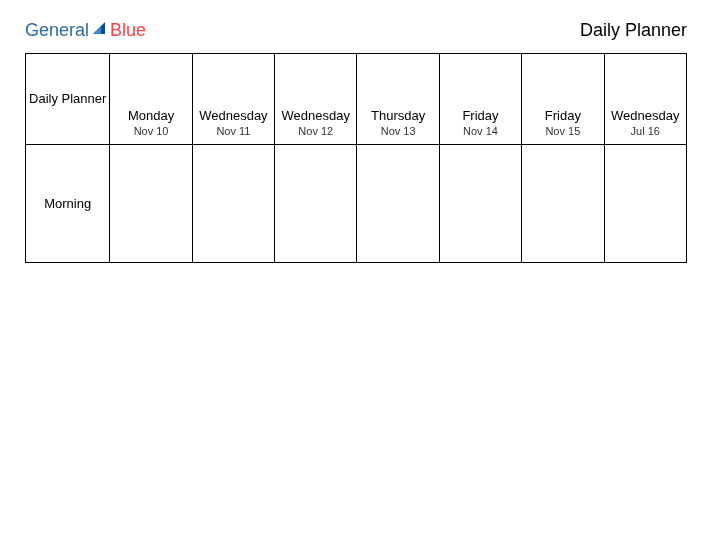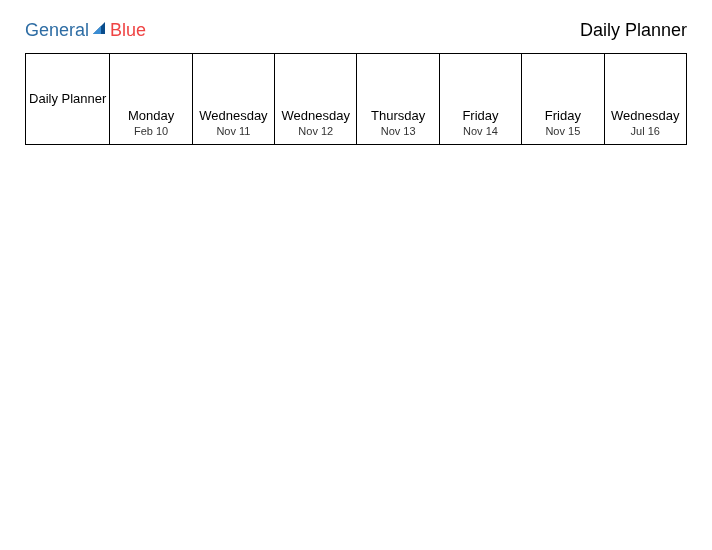--- a/index.html
+++ b/index.html
@@ -113,21 +113,21 @@
       <col class="col-day">
       <col class="col-day">
   </colgroup>
   <thead>
     <tr>
       <th class="th-cell">
         <div class="th-main">Daily Planner</div>
       </th>
       <th class="th-cell">
         <div class="th-day-name">Monday</div>
-        <div class="th-day-date">Feb 10</div>
+        <div class="th-day-date">Nov 10</div>
       </th>
       <th class="th-cell">
         <div class="th-day-name">Wednesday</div>
         <div class="th-day-date">Nov 11</div>
       </th>
       <th class="th-cell">
         <div class="th-day-name">Wednesday</div>
         <div class="th-day-date">Nov 12</div>
       </th>
       <th class="th-cell">
@@ -142,14 +142,24 @@
         <div class="th-day-name">Friday</div>
         <div class="th-day-date">Nov 15</div>
       </th>
       <th class="th-cell">
         <div class="th-day-name">Wednesday</div>
         <div class="th-day-date">Jul 16</div>
       </th>
     </tr>
   </thead>
   <tbody>
+    <tr>
+      <td class="row-label body-cell">Morning</td>
+      <td class="body-cell"></td>
+      <td class="body-cell"></td>
+      <td class="body-cell"></td>
+      <td class="body-cell"></td>
+      <td class="body-cell"></td>
+      <td class="body-cell"></td>
+      <td class="body-cell"></td>
+    </tr>
   </tbody>
 </table>
 
 </body></html>

